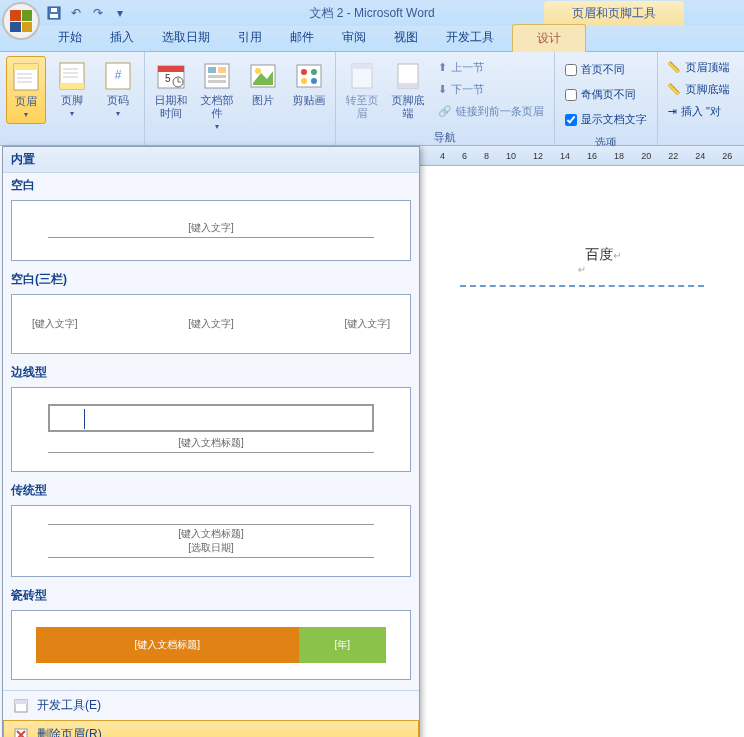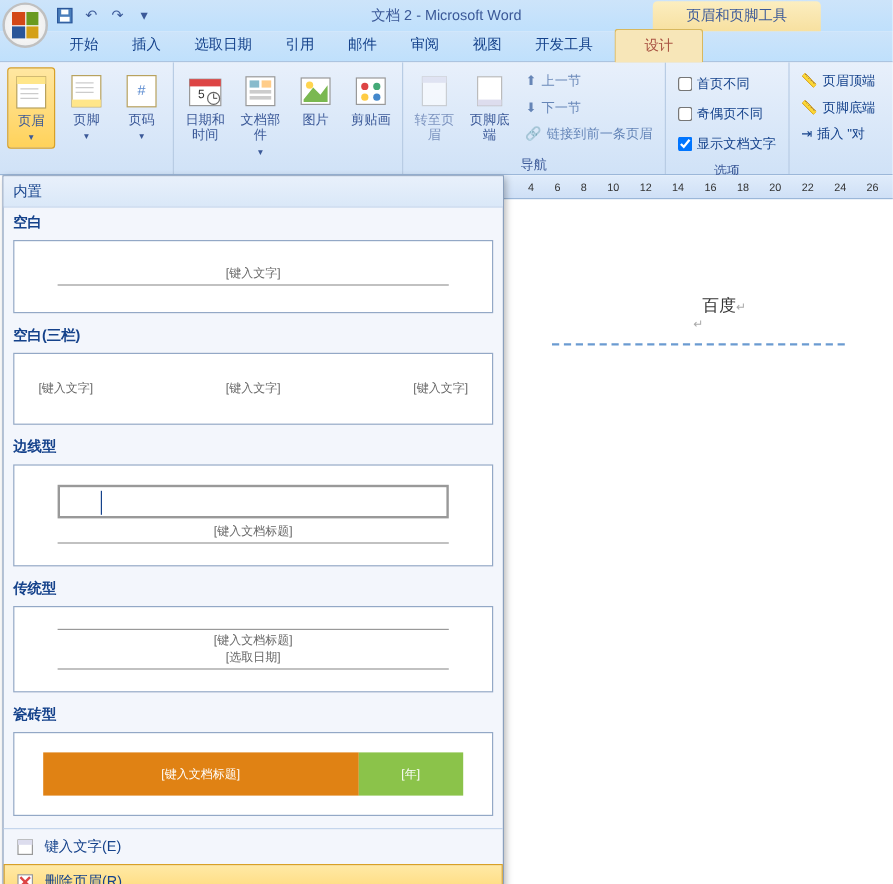--- a/index.html
+++ b/index.html
@@ -29,21 +29,21 @@
 .bigbtn.active { background:linear-gradient(#ffe7a2,#ffd25a); border:1px solid #d8a026; }
 .bigbtn .ico { width:32px; height:32px; display:flex; align-items:center; justify-content:center; }
 .bigbtn .lbl { font-size:11px; color:#3b5998; text-align:center; line-height:1.2; }
 .bigbtn .arr { font-size:8px; color:#3b5998; }
 .smallbtn { display:flex; align-items:center; gap:4px; font-size:11px; color:#15428b; padding:2px 4px; cursor:pointer; white-space:nowrap; }
 .chk { display:flex; align-items:center; gap:4px; font-size:11px; color:#15428b; padding:2px 4px; white-space:nowrap; }
 .chk input{width:12px;height:12px;}
 
 
 .gallery { position:absolute; left:2px; top:146px; width:418px; background:#f3f6fc; border:1px solid #8ba0bc; box-shadow:2px 2px 6px rgba(0,0,0,0.3); z-index:30; }
-.gallery-header { background:linear-gradient(#e8f0fb,#dae8f8); padding:4px 8px; font-size:12px; color:#15428b; font-weight:normal; border-bottom:1px solid #c4d5ec; }
+.gallery-header { background:linear-gradient(#e8f0fb,#dae8f8); padding:4px 8px; font-size:12px; color:#15428b; font-weight:bold; border-bottom:1px solid #c4d5ec; }
 .gallery-body { max-height:520px; overflow:hidden; padding:4px 8px 0 8px; }
 .g-item { margin-bottom:10px; }
 .g-title { font-size:12px; color:#15428b; font-weight:bold; margin-bottom:6px; }
 .g-preview { border:1px solid #93a8c6; background:#fff; padding:16px 12px; cursor:pointer; }
 .pv-line { border-bottom:1px solid #999; margin:2px 24px; }
 .pv-txt { text-align:center; font-size:10px; color:#666; }
 .pv-3col { display:flex; justify-content:space-between; font-size:10px; color:#666; padding:0 8px; }
 .pv-box { border:2px solid #999; height:28px; margin:0 24px; position:relative; }
 .pv-box .cursor{position:absolute;left:34px;top:3px;width:1px;height:20px;background:#15428b;}
 .pv-tile { display:flex; height:36px; margin:0 12px; }
@@ -330,21 +330,21 @@
     </div>
   </div>
   <div class="gallery-footer">
     <div class="gf-item">
       <div class="gf-ico">
           <svg width="14" height="14">
             <rect x="1" y="1" width="12" height="12" fill="#fff" stroke="#999"></rect>
             <rect x="1" y="1" width="12" height="4" fill="#dde"></rect>
           </svg>
         </div>
-      <span>键入文字(E)</span>
+      <span>开发工具(E)</span>
     </div>
     <div class="gf-item hover">
       <div class="gf-ico">
           <svg width="14" height="14">
             <rect x="1" y="1" width="12" height="12" fill="#fff" stroke="#999"></rect>
             <line x1="3" y1="3" x2="11" y2="11" stroke="#d44" stroke-width="2"></line>
             <line x1="11" y1="3" x2="3" y2="11" stroke="#d44" stroke-width="2"></line>
           </svg>
         </div>
       <span>删除页眉(R)</span>

